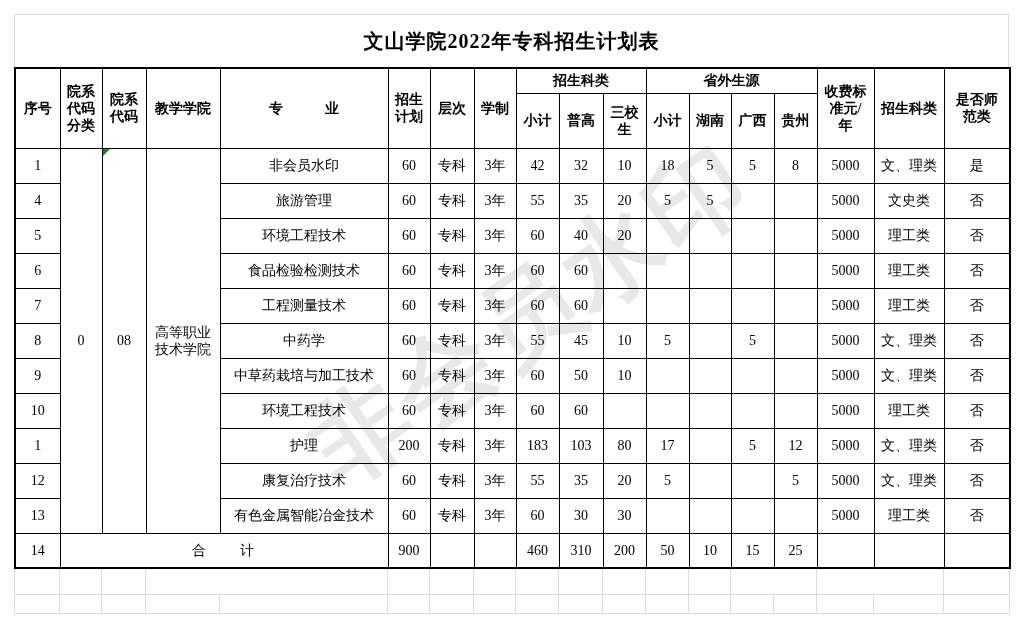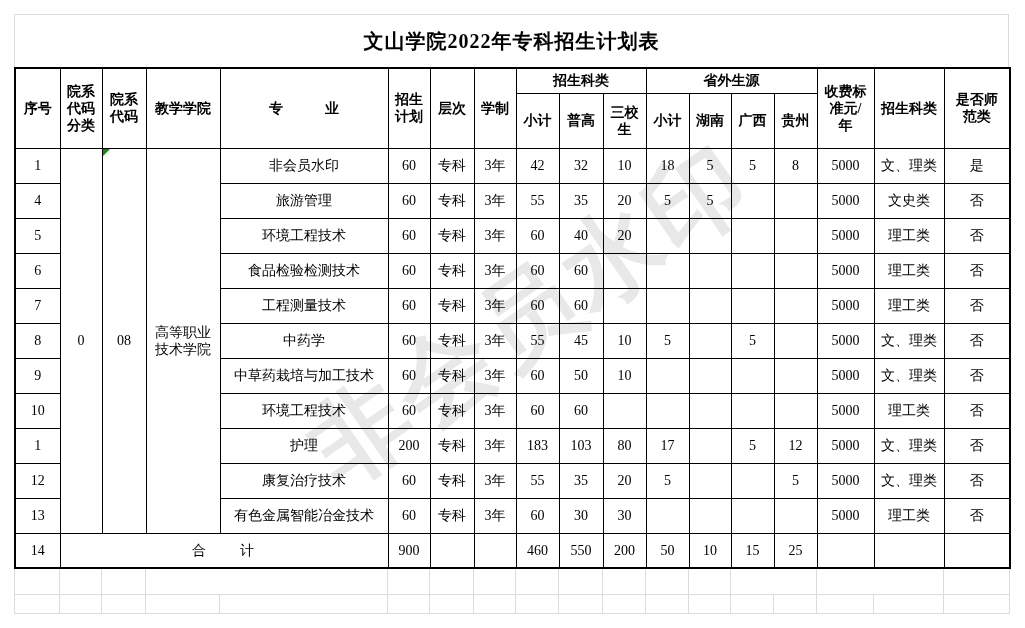--- a/index.html
+++ b/index.html
@@ -299,21 +299,21 @@
           <td>理工类</td>
           <td>否</td>
         </tr>
         <tr>
           <td class="seq">14</td>
           <td colspan="4" class="totlabel">合　　计</td>
           <td>900</td>
           <td></td>
           <td></td>
           <td>460</td>
-          <td>550</td>
+          <td>310</td>
           <td>200</td>
           <td>50</td>
           <td>10</td>
           <td>15</td>
           <td>25</td>
           <td></td>
           <td></td>
           <td></td>
         </tr>
       </tbody>

